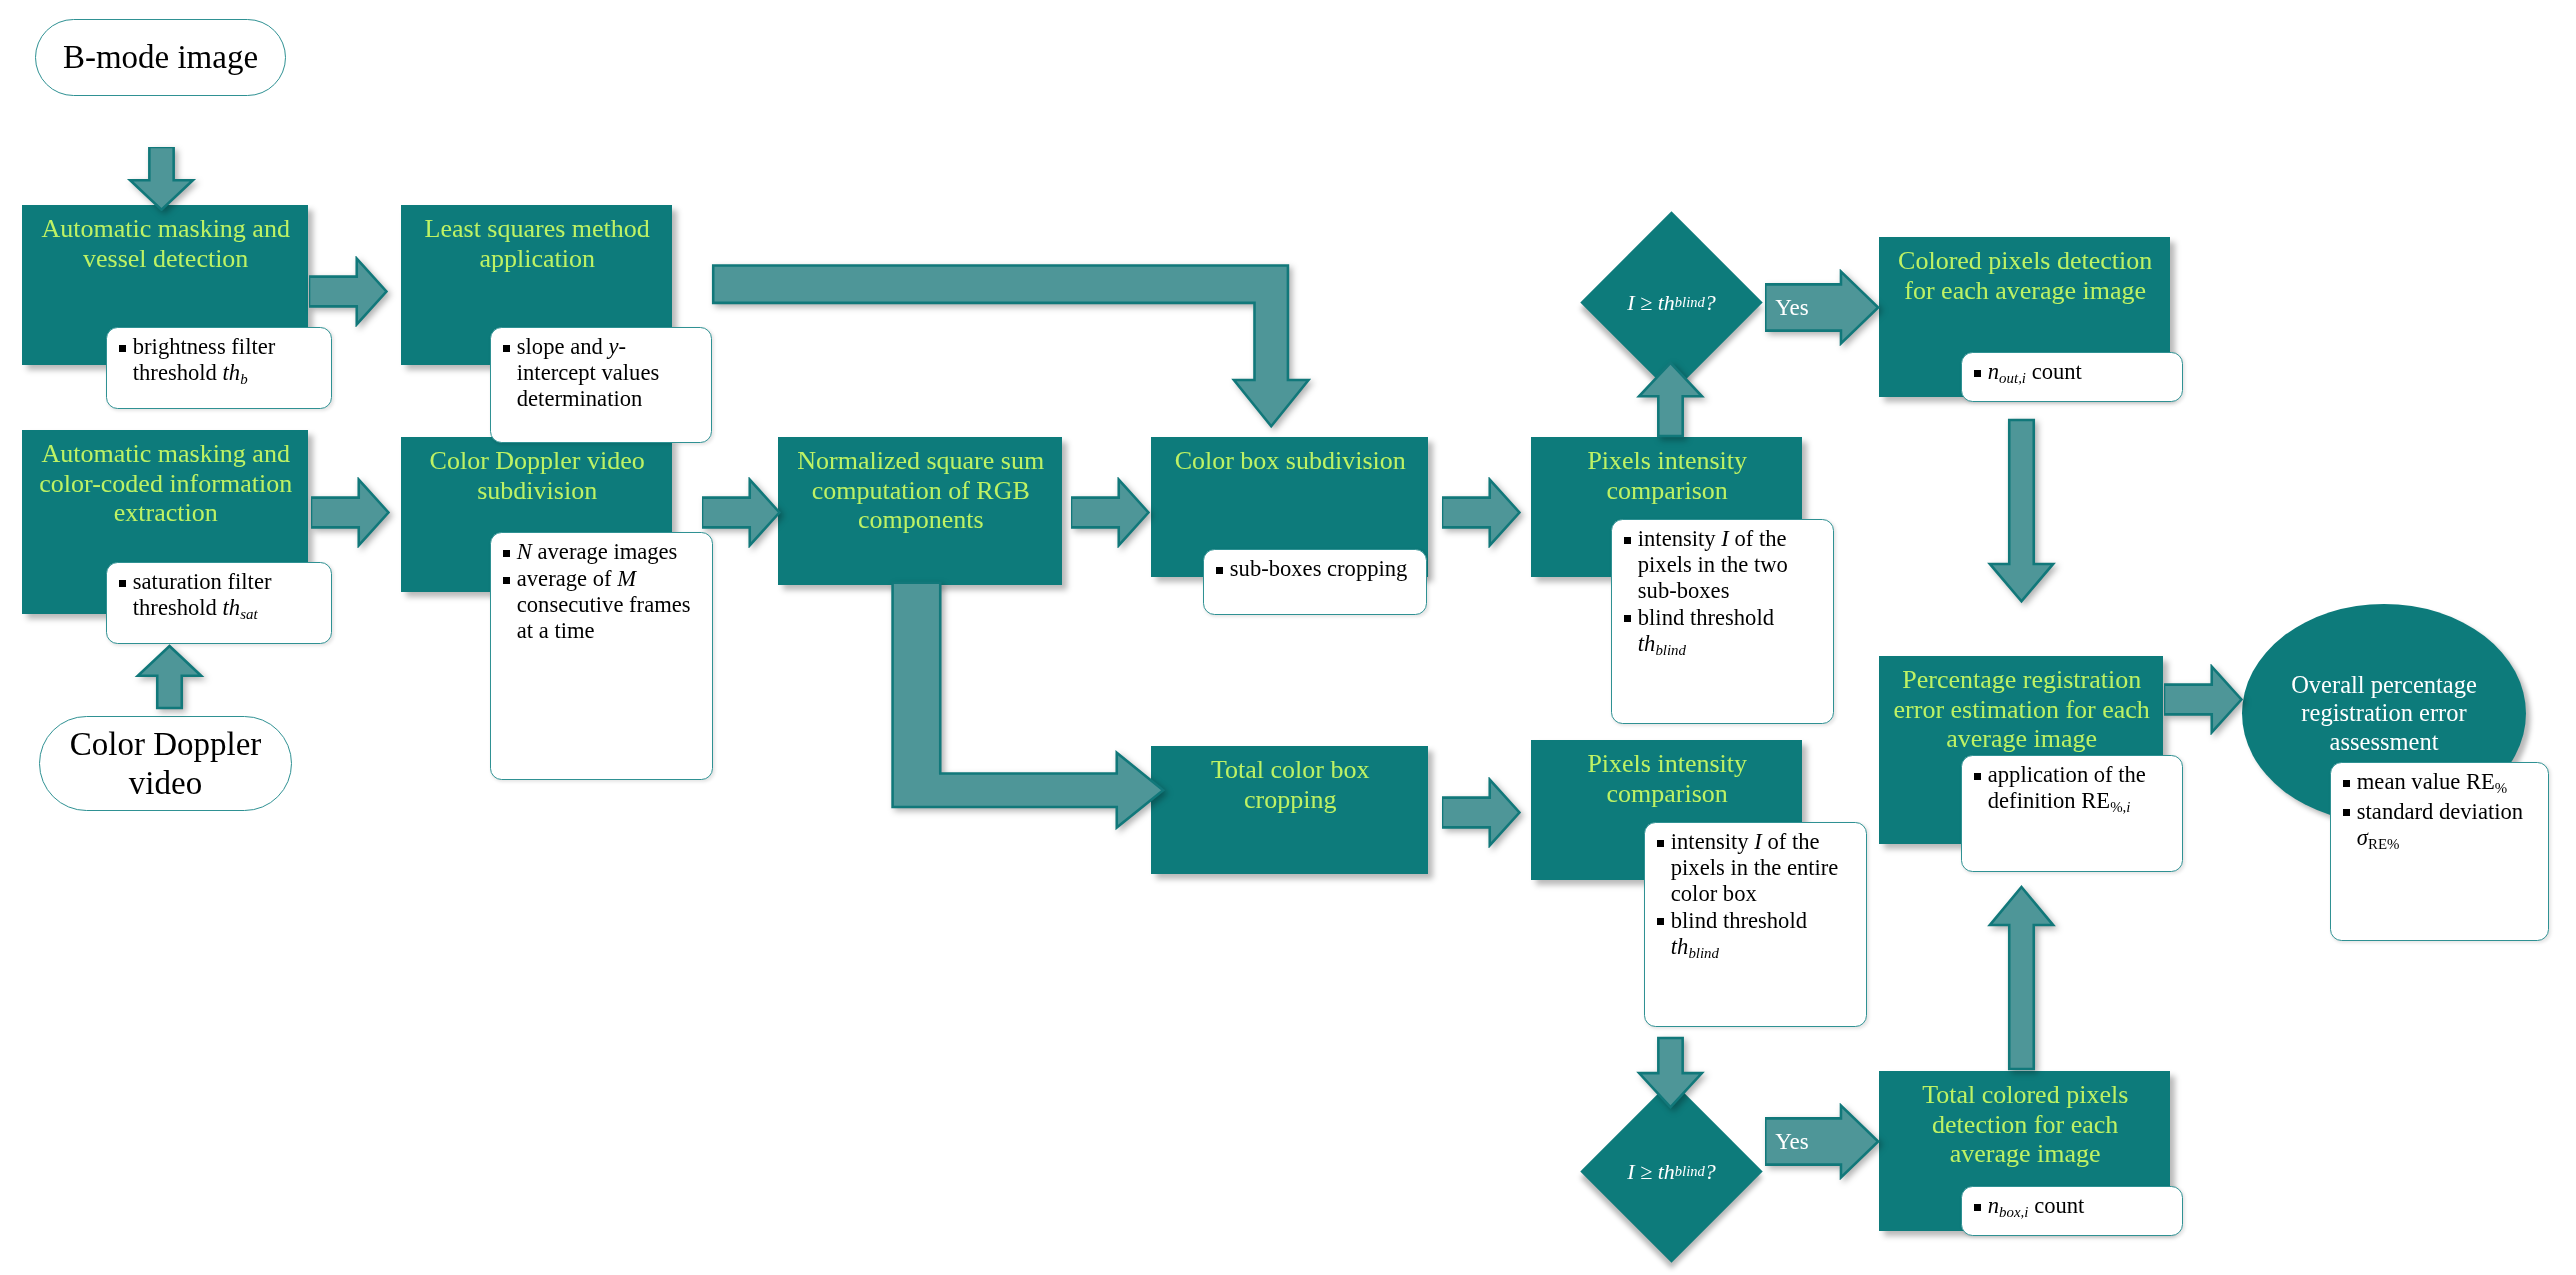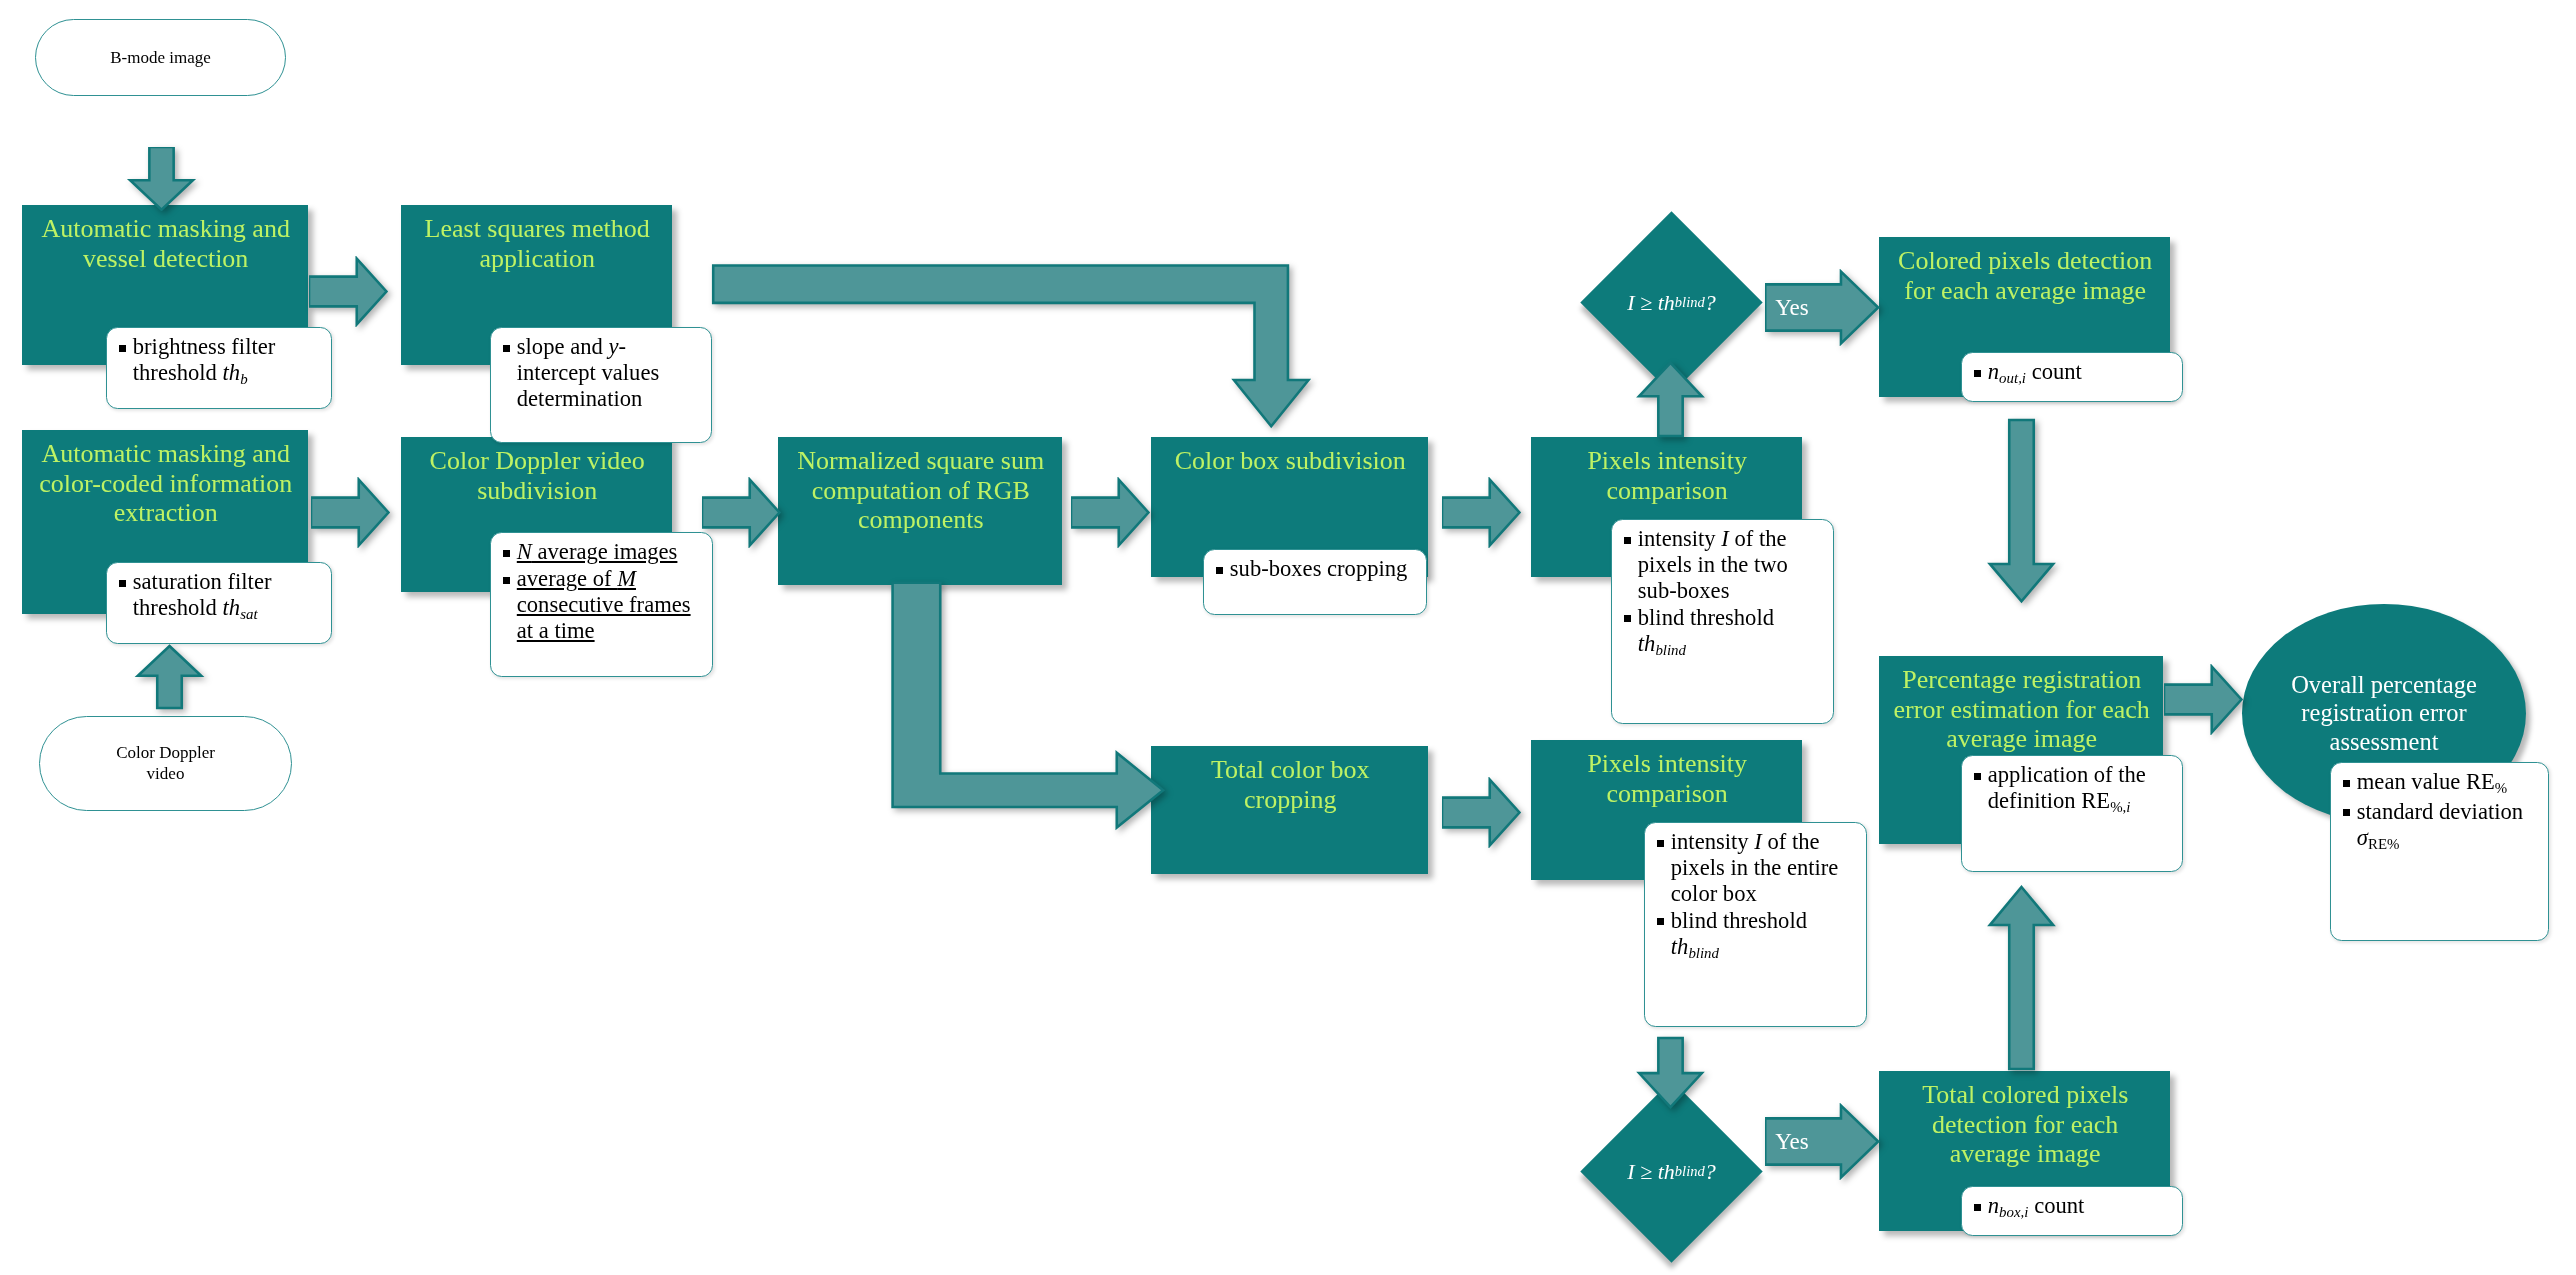--- a/index.html
+++ b/index.html
@@ -33,21 +33,21 @@
   .term {
     position: absolute;
     background: #ffffff;
     border: 1.9px solid #2f9193;
     border-radius: 77px;
     color: #000000;
     display: flex;
     align-items: center;
     justify-content: center;
     text-align: center;
-    font-size: 17px;
+    font-size: 33px;
     line-height: 1.18;
     box-sizing: border-box;
   }
 
   
   .diamond {
     position: absolute;
   }
   .diamond .shape {
     position: absolute;
@@ -217,21 +217,21 @@
   <div class="arrow" style="left:311px; top:477px; width:80px; height:71px;">
     <svg width="80" height="71" viewBox="0 0 124 110">
       <polygon points="0,32 74,32 74,4 120,55 74,106 74,78 0,78" fill="#4e9698" stroke="#11787a" stroke-width="4"></polygon>
     </svg>
   </div>
 
   <div class="proc" style="left:401px; top:437px; width:271px; height:155px;">
     <span>Color Doppler video subdivision</span>
   </div>
 
-  <div class="note" style="left:490px; top:532px; width:223px; height:145px;text-decoration:underline;">
+  <div class="note" style="left:490px; top:532px; width:223px; height:248px;">
     <ul>
       <li><span class="it">N</span> average images</li>
       <li>average of <span class="it">M</span> consecutive frames at a time</li>
     </ul>
   </div>
 
   <div class="arrow" style="left:702px; top:477px; width:80px; height:71px;">
     <svg width="80" height="71" viewBox="0 0 124 110">
       <polygon points="0,32 74,32 74,4 120,55 74,106 74,78 0,78" fill="#4e9698" stroke="#11787a" stroke-width="4"></polygon>
     </svg>

